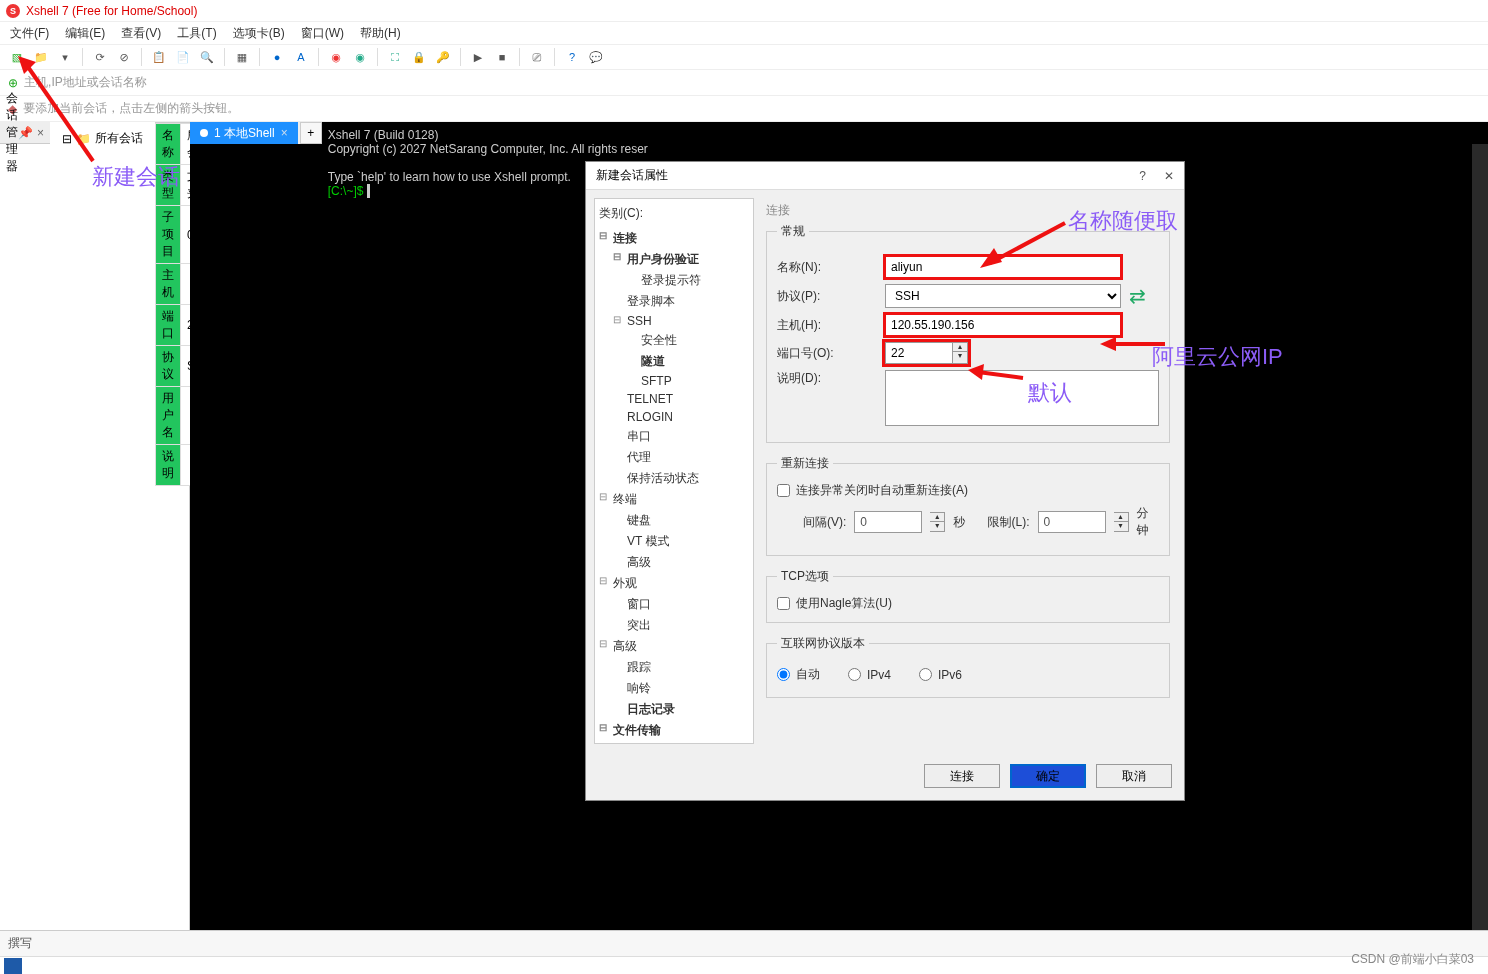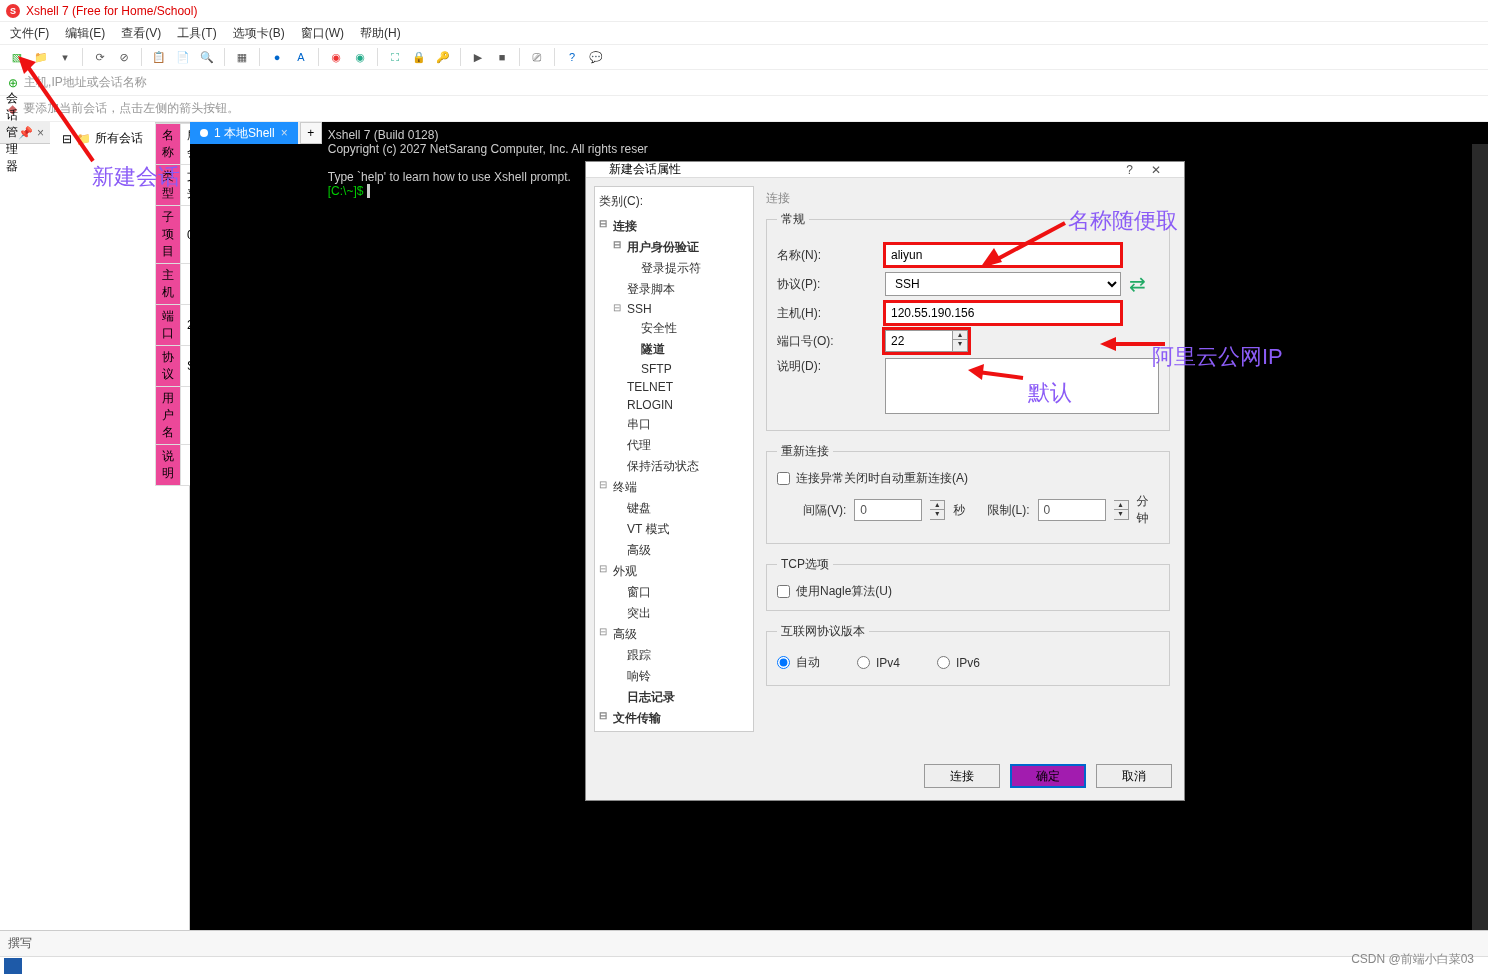--- a/index.html
+++ b/index.html
@@ -16,36 +16,36 @@
 .main{position:absolute;top:122px;left:0;right:0;bottom:0;display:flex}
 .sidebar{width:190px;display:flex;flex-direction:row;border-right:1px solid #ccc}
 .sidehdr{height:22px;background:#eee;display:flex;align-items:center;padding:0 6px;justify-content:space-between;border-bottom:1px solid #ccc}
 .sidehdr .pins{display:flex;gap:4px;color:#666}
 .tree{flex:0 0 auto;padding:6px;height:500px}
 .tree-row{display:flex;align-items:center;gap:4px;padding:2px 6px}
 .folder{color:#e6a23c}
 .props{border-top:1px solid #ccc}
 .props table{width:100%;border-collapse:collapse}
 .props td{border:1px solid #ddd;padding:3px 6px;background:#fff}
-.props td:first-child{width:80px;background:#ec4899}
+.props td:first-child{width:80px;background:#22c55e}
 .content{flex:1;display:flex;flex-direction:row;background:#000;position:relative}
 .tabs{height:22px;background:#eee;display:flex;align-items:center}
 .tab{background:#1e90ff;color:#fff;height:22px;display:flex;align-items:center;padding:0 10px;gap:6px}
 .tab .dot{width:8px;height:8px;border-radius:50%;background:#fff}
 .tab .x{color:#cde}
 .tabadd{width:22px;height:22px;display:flex;align-items:center;justify-content:center;background:#f7f7f7;border:1px solid #ccc;margin-left:2px}
 .term{flex:1;background:#000;color:#ccc;font-family:Consolas,monospace;padding:6px;white-space:pre}
 .term .g{color:#0c0}
 .bottombar{position:absolute;left:0;right:0;bottom:0;height:44px;border-top:1px solid #ccc;background:#f7f7f7}
 .bottombar .lbl{padding:4px 8px;color:#555}
 .bottombar .cmd{height:20px;background:#fff;border-top:1px solid #ddd;display:flex;align-items:center}
 .bottombar .cmd .ic{width:18px;height:18px;background:#1e5aa8;margin:0 4px}
 .footer{position:absolute;right:14px;bottom:6px;color:#888}
 .dialog{position:absolute;left:585px;top:161px;width:600px;height:640px;background:#f0f0f0;border:1px solid #888;box-shadow:2px 2px 8px rgba(0,0,0,.3)}
-.dlg-title{height:16px;display:flex;align-items:center;justify-content:space-between;padding:0 23px;background:#fff;border-bottom:1px solid #ddd}
+.dlg-title{height:28px;display:flex;align-items:center;justify-content:space-between;padding:0 10px;background:#fff;border-bottom:1px solid #ddd}
 .dlg-title .wbtns{display:flex;gap:18px;color:#555;font-size:14px}
 .dlg-body{display:flex;height:562px}
 .dlg-tree{width:160px;border:1px solid #ccc;margin:8px;background:#fff;overflow:auto;padding:4px}
 .dlg-tree .lbl{padding:2px 0 6px;color:#333}
 .dlg-tree ul{list-style:none;padding-left:14px}
 .dlg-tree li{padding:2px 0;color:#333;cursor:default;position:relative}
 .dlg-tree li.exp::before{content:"⊟";position:absolute;left:-14px;color:#888;font-size:10px}
 .dlg-tree li.b{font-weight:bold}
 .dlg-right{flex:1;padding:8px 14px 8px 4px;color:#333}
 .dlg-right .sect{color:#888;padding:4px 0}
@@ -55,25 +55,25 @@
 .row label{width:100px}
 .row input[type=text],.row select,.row textarea{flex:1;border:1px solid #999;padding:3px 5px;background:#fff;font-size:12px}
 .row input.num{width:68px;flex:0 0 auto}
 .spin{display:inline-flex;flex-direction:column;border:1px solid #999;border-left:none}
 .spin span{width:14px;height:9px;font-size:8px;text-align:center;line-height:8px;background:#eee;border-bottom:1px solid #999}
 .spin span:last-child{border-bottom:none}
 .hl{outline:3px solid #e11;outline-offset:-1px}
 .hlb{outline:3px solid #e11}
 .dlg-btns{position:absolute;right:12px;bottom:12px;display:flex;gap:10px}
 .dlg-btns button{width:76px;height:24px;border:1px solid #999;background:#eee}
-.dlg-btns button.primary{border:2px solid #06c;background:#a21caf}
+.dlg-btns button.primary{border:2px solid #06c;background:#1d4ed8}
 .anno{position:absolute;color:#8b5cf6;font-size:22px;font-weight:500;pointer-events:none}
 .arrow-svg{position:absolute;pointer-events:none}
 .chk{display:flex;align-items:center;gap:6px}
-.radio-row{display:flex;gap:37px;padding:4px 0}
+.radio-row{display:flex;gap:28px;padding:4px 0}
 textarea{resize:none;height:56px}
 .term-scroll{position:absolute;right:0;top:22px;bottom:0;width:16px;background:#2a2a2a}
 </style>
 </head>
 <body>
 
 <div class="titlebar">
   <span class="logo">S</span>
   <span>Xshell 7 (Free for Home/School)</span>
 </div>

